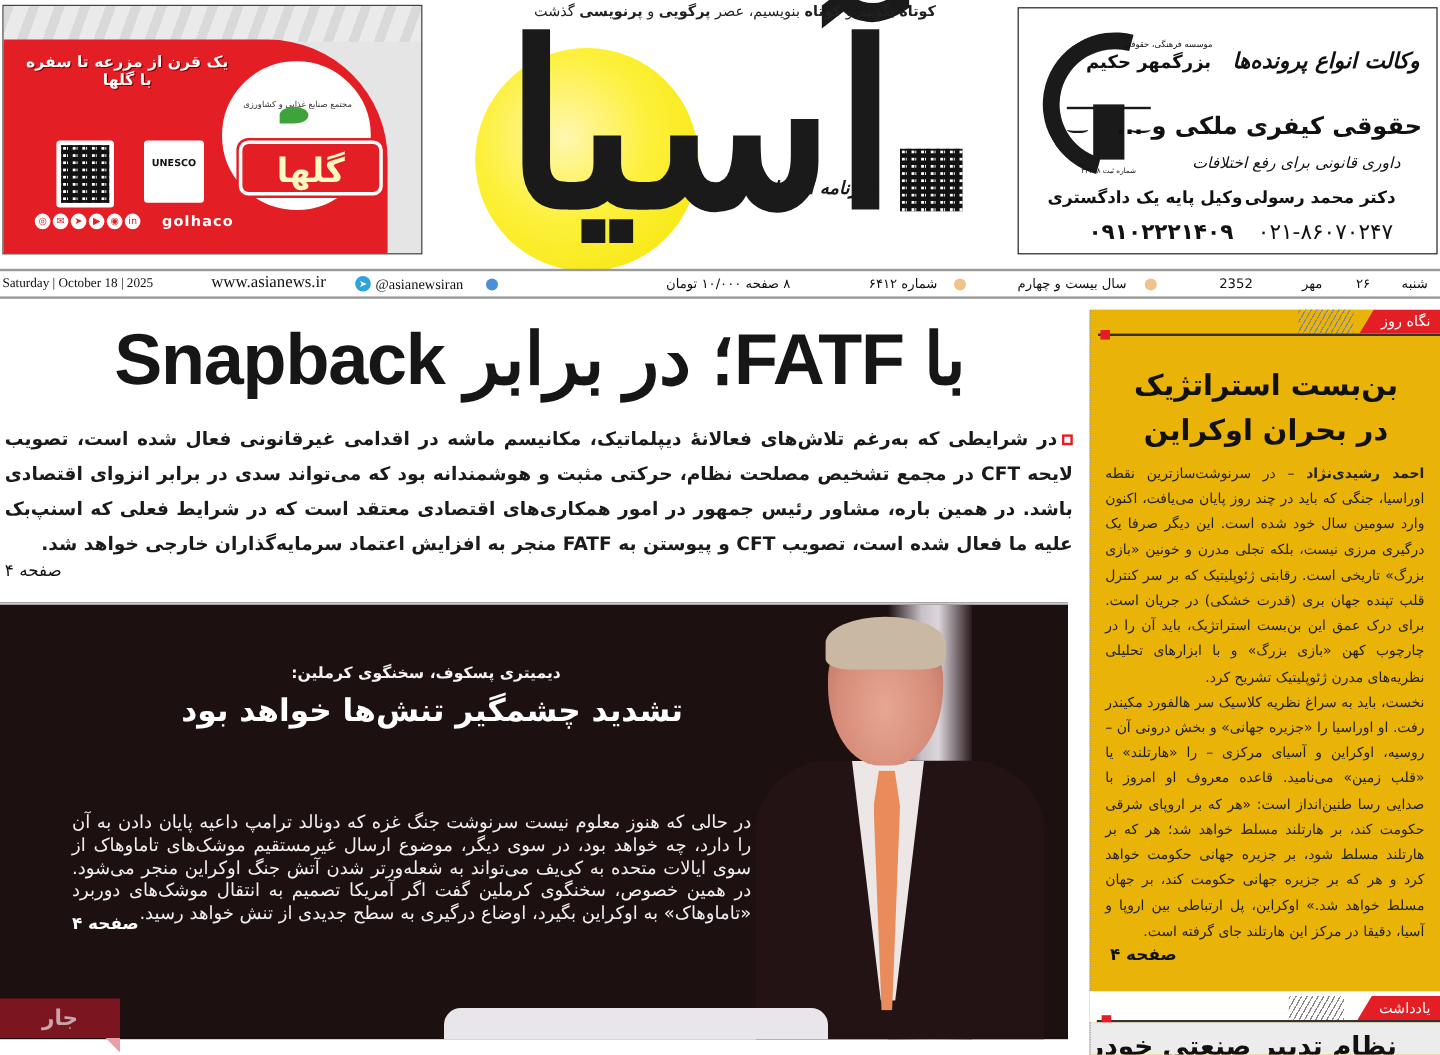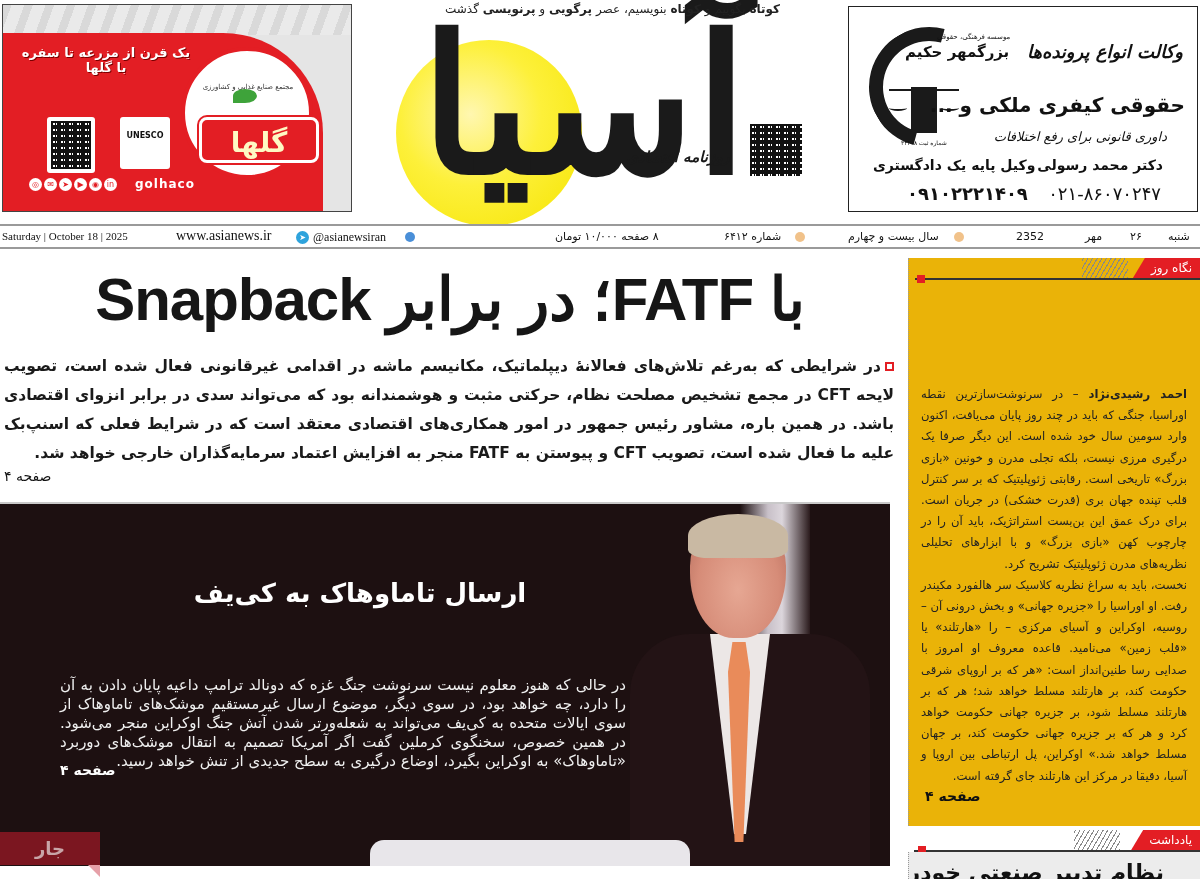--- a/index.html
+++ b/index.html
@@ -186,35 +186,40 @@
 <div class="feature">
   <div class="spot"></div>
   <div class="person">
     <div class="suit"></div>
     <div class="shirt"></div>
     <div class="tie"></div>
     <div class="head"></div>
     <div class="hair"></div>
   </div>
   <div class="podium"></div>
+  <div class="kicker">دیمیتری پسکوف، سخنگوی کرملین:</div>
   <div class="title">
-    <div>ارسال تاماوهاک به کی‌یف</div>
+    <div>تشدید چشمگیر تنش‌ها خواهد بود</div>
   </div>
   <p class="body">در حالی که هنوز معلوم نیست سرنوشت جنگ غزه که دونالد ترامپ داعیه پایان دادن به آن را دارد، چه خواهد بود، در سوی دیگر، موضوع ارسال غیرمستقیم موشک‌های تاماوهاک از سوی ایالات متحده به کی‌یف می‌تواند به شعله‌ورتر شدن آتش جنگ اوکراین منجر می‌شود. در همین خصوص، سخنگوی کرملین گفت اگر آمریکا تصمیم به انتقال موشک‌های دوربرد «تاماوهاک» به اوکراین بگیرد، اوضاع درگیری به سطح جدیدی از تنش خواهد رسید.</p>
   <div class="page">صفحه ۴</div>
 </div>
 
 <div class="jar-tag">جار</div>
 
 <div class="sidebar">
   <div class="section-hatch" style="right:72px; top:0;"></div>
   <div class="section-tag" style="right:0; top:0;">نگاه روز</div>
   <div class="section-rule" style="left:6px; right:0; top:20px;"></div>
   <div class="section-sq" style="left:8px; top:17px;"></div>
 
+  <div class="sb-title">
+    <div>بن‌بست استراتژیک</div>
+    <div>در بحران اوکراین</div>
+  </div>
 
   <div class="sb-body">
     <p><b>احمد رشیدی‌نژاد</b><span> – در سرنوشت‌سازترین نقطه اوراسیا، جنگی که باید در چند روز پایان می‌یافت، اکنون وارد سومین سال خود شده است. این دیگر صرفا یک درگیری مرزی نیست، بلکه تجلی مدرن و خونین «بازی بزرگ» تاریخی است. رقابتی ژئوپلیتیک که بر سر کنترل قلب تپنده جهان بری (قدرت خشکی) در جریان است. برای درک عمق این بن‌بست استراتژیک، باید آن را در چارچوب کهن «بازی بزرگ» و با ابزارهای تحلیلی نظریه‌های مدرن ژئوپلیتیک تشریح کرد.</span></p>
     <p>نخست، باید به سراغ نظریه کلاسیک سر هالفورد مکیندر رفت. او اوراسیا را «جزیره جهانی» و بخش درونی آن – روسیه، اوکراین و آسیای مرکزی – را «هارتلند» یا «قلب زمین» می‌نامید. قاعده معروف او امروز با صدایی رسا طنین‌انداز است: «هر که بر اروپای شرقی حکومت کند، بر هارتلند مسلط خواهد شد؛ هر که بر هارتلند مسلط شود، بر جزیره جهانی حکومت خواهد کرد و هر که بر جزیره جهانی حکومت کند، بر جهان مسلط خواهد شد.» اوکراین، پل ارتباطی بین اروپا و آسیا، دقیقا در مرکز این هارتلند جای گرفته است.</p>
   </div>
   <div class="sb-page">صفحه ۴</div>
 </div>
 
 <div style="position:absolute; left:908px; top:826px; width:292px; height:26px; background:#fff;">
   <div class="section-hatch" style="right:80px; top:4px;"></div>

